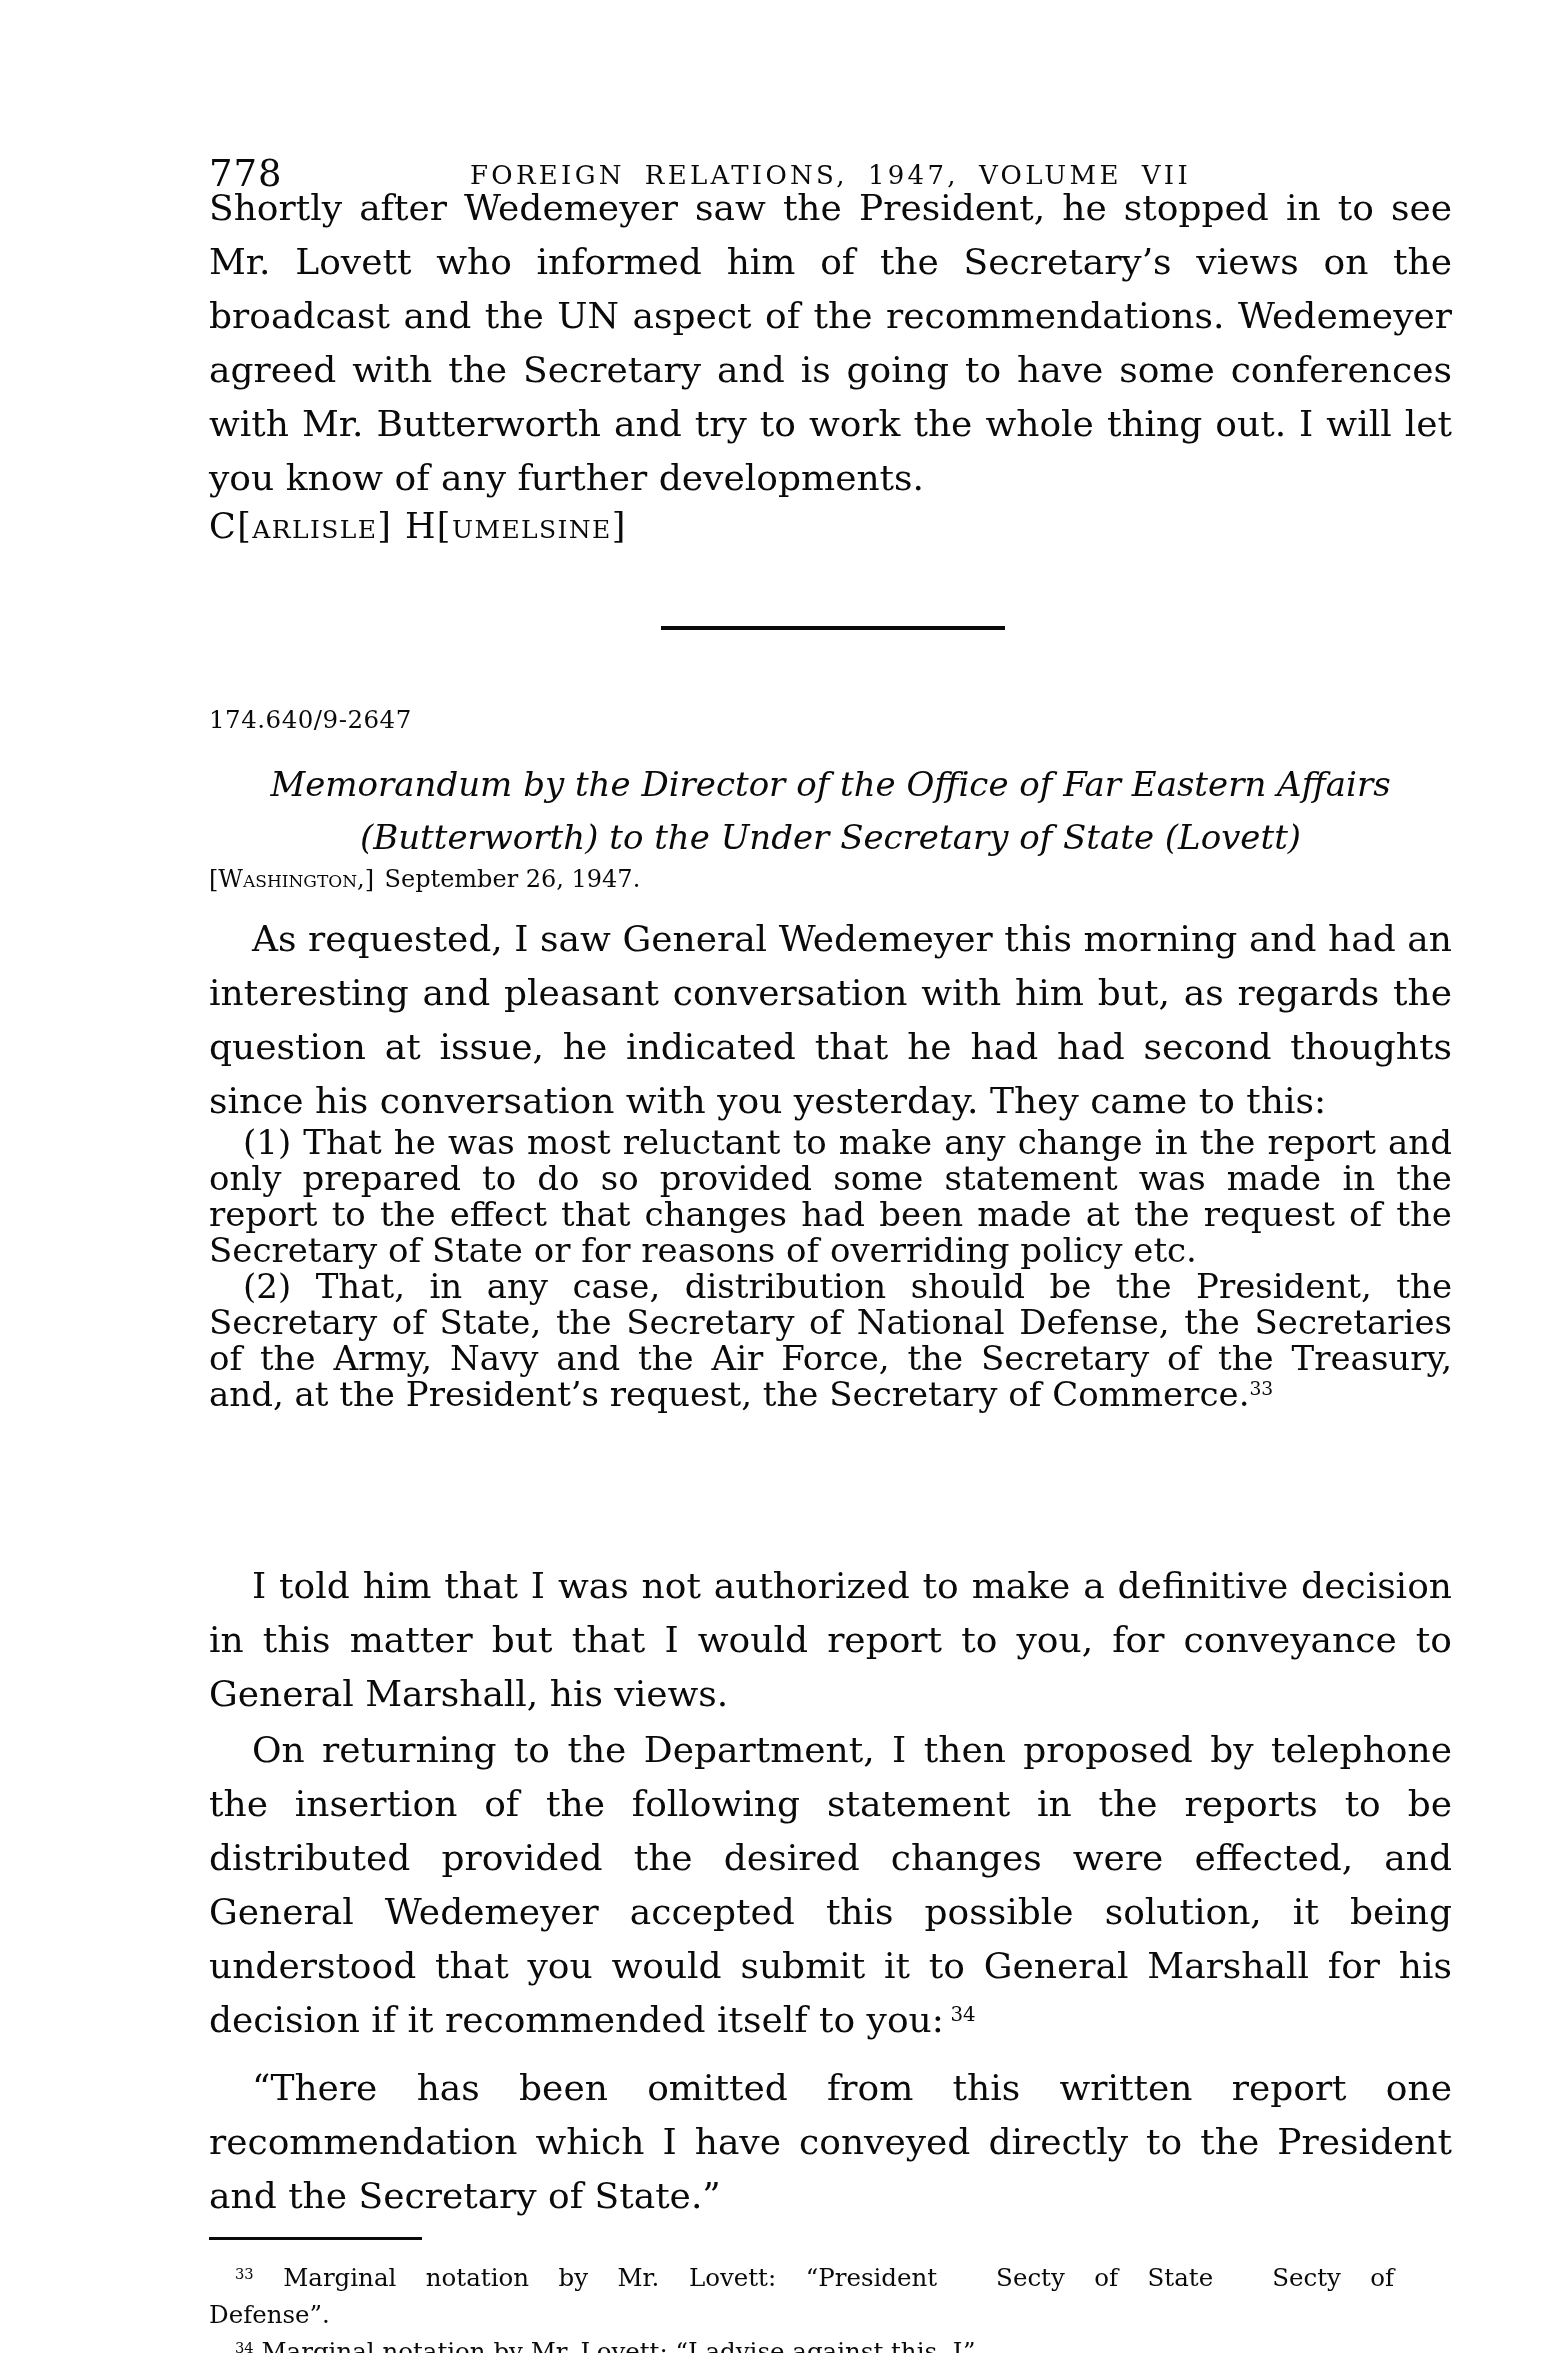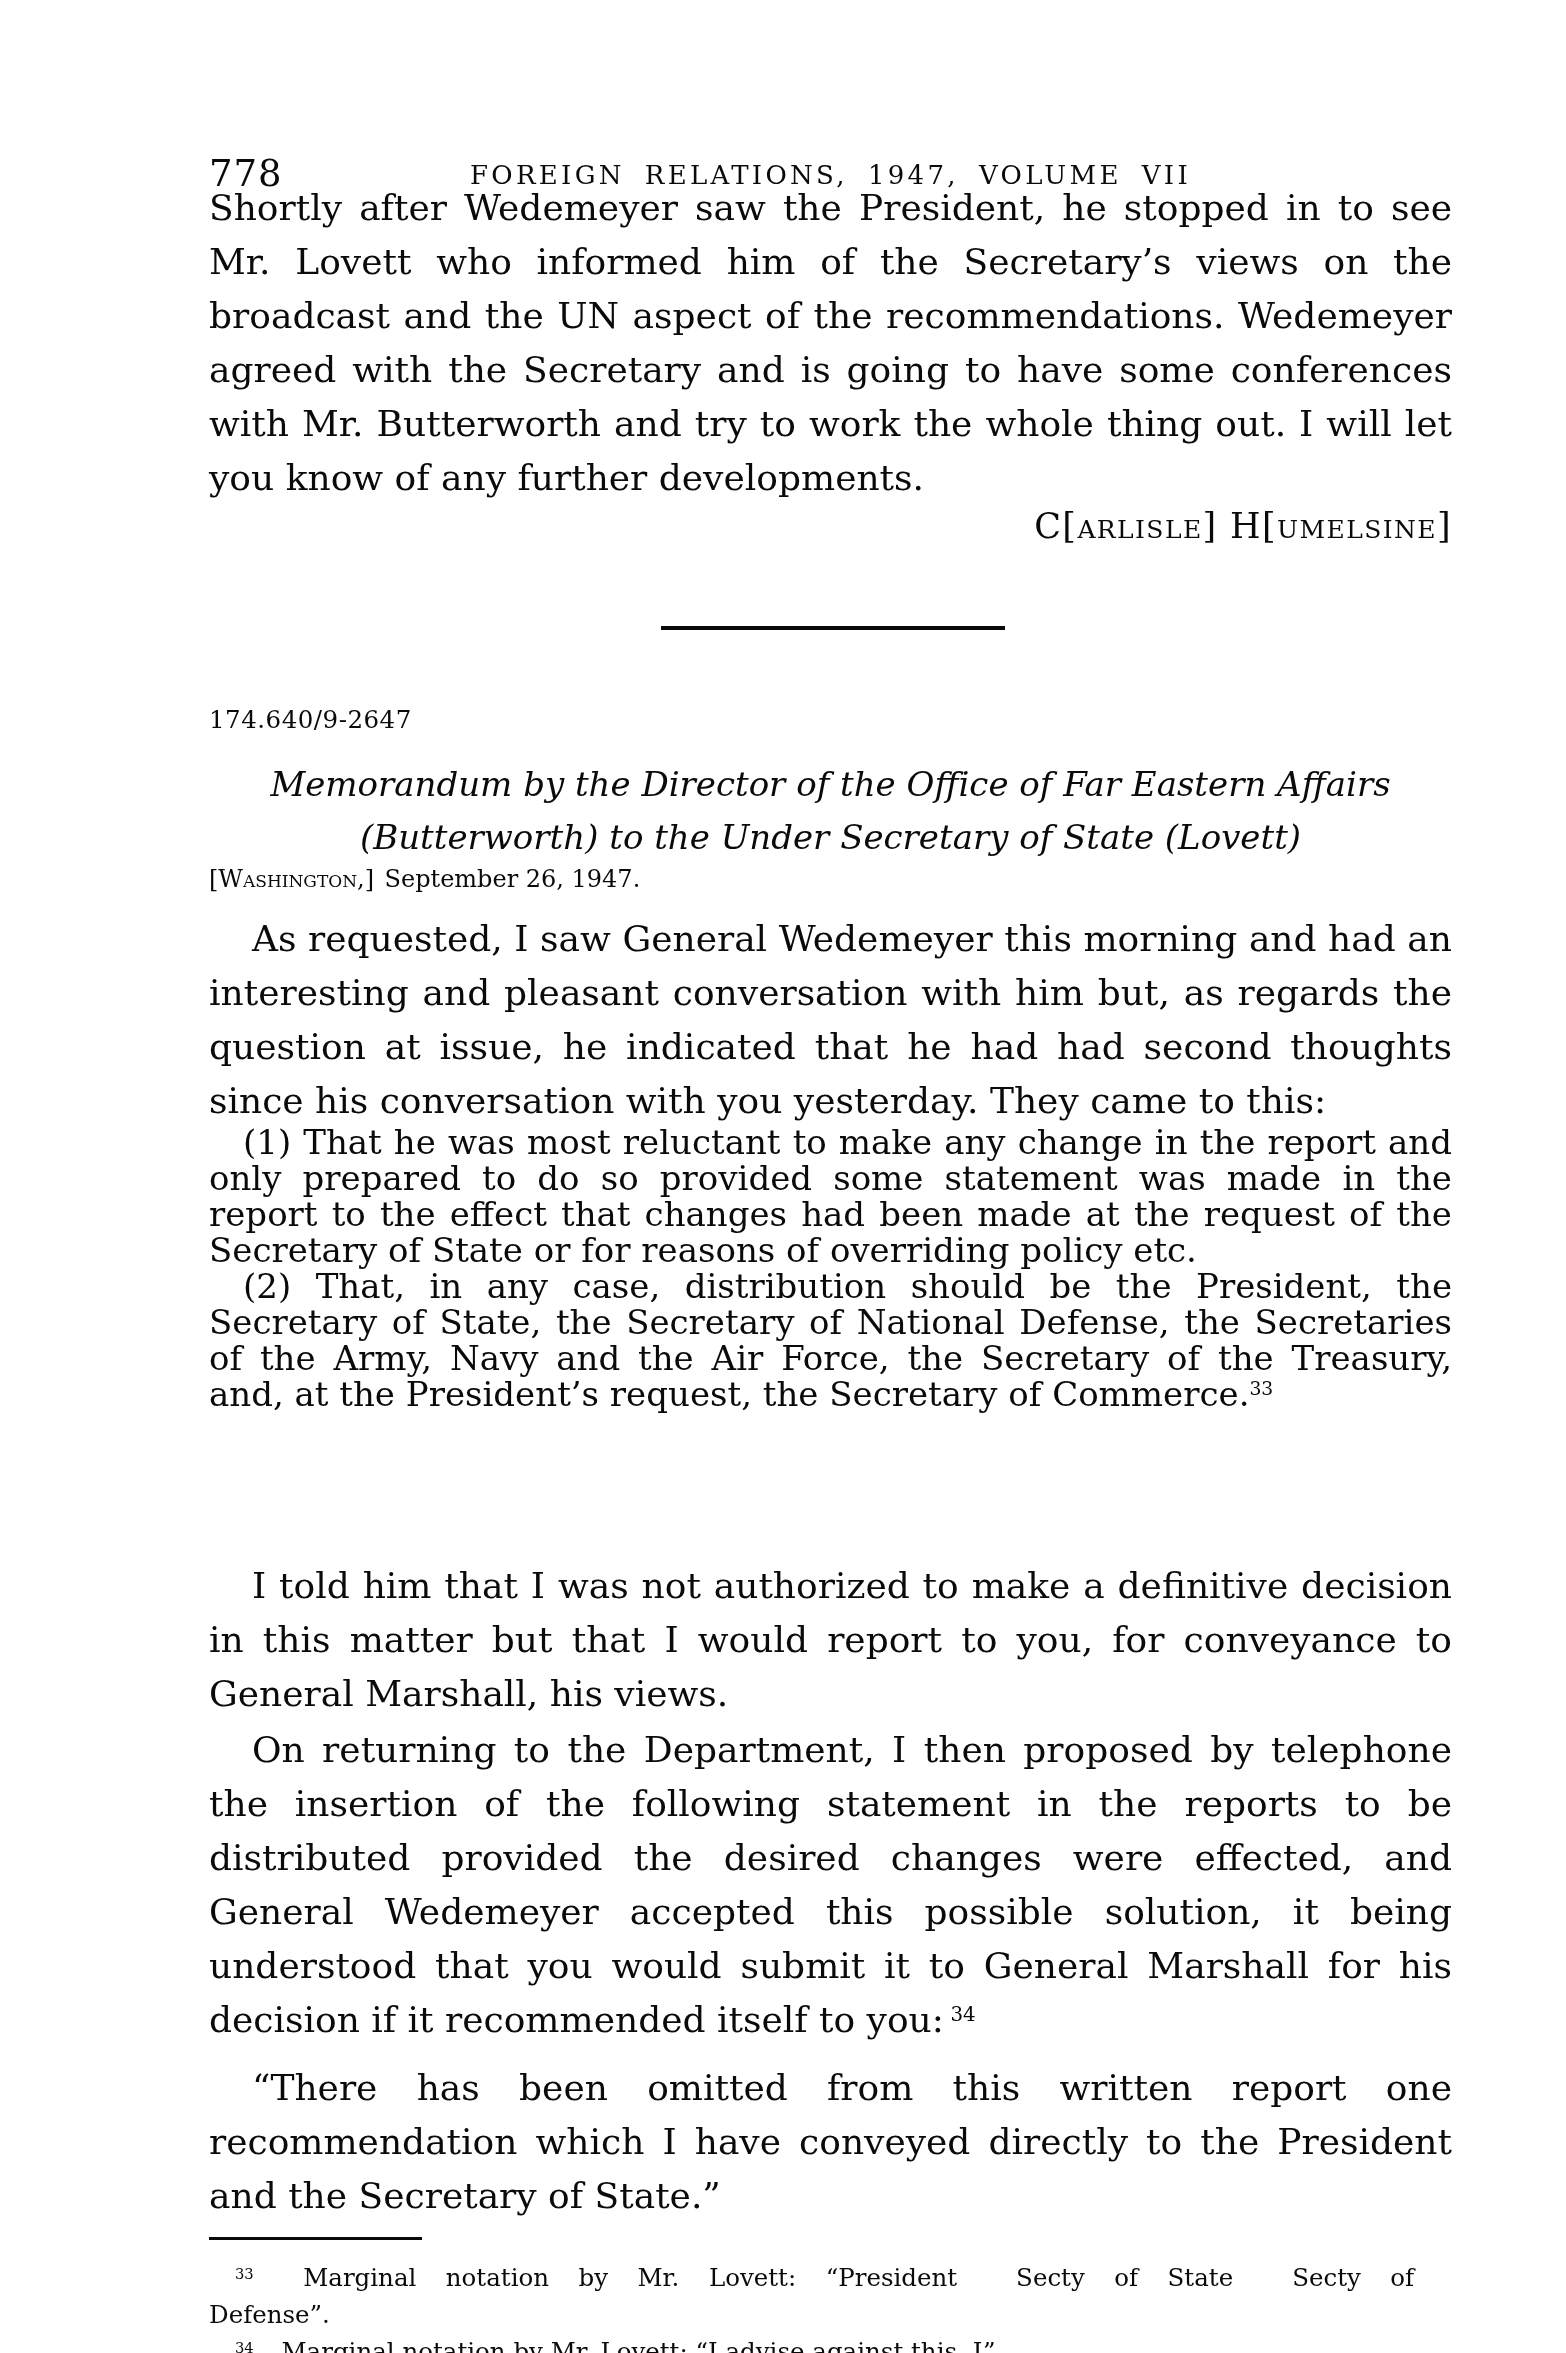--- a/index.html
+++ b/index.html
@@ -38,21 +38,20 @@
     line-height: 54px;
     text-align: justify;
     margin: 0;
   }
   .indent { text-indent: 43px; }
 
   .para1 { top: 181px; }
 
   .signature {
     top: 505px;
-    text-align: right;
     font-size: 35px;
     line-height: 42px;
     letter-spacing: 1.4px;
   }
   .smallcaps { font-variant: small-caps; }
 
   .center-rule {
     top: 626px; left: 661px;
     width: 344px; height: 4.2px;
     background: #0a0a0a;
@@ -113,21 +112,21 @@
     background: #0a0a0a;
   }
 
   .footnotes { top: 2259px; }
   .footnote {
     font-size: 24.5px;
     line-height: 37px;
     margin: 0;
     text-indent: 26px;
   }
-  .footnote .fn-line { white-space: pre-wrap; margin-left: 20px; }
+  .footnote .fn-line { white-space: pre-wrap; }
   .footnote .fn-wide { word-spacing: 21.7px; }
   .footnote .fn-cont { white-space: pre-wrap; }
   sup.fnmark {
     font-size: 60%;
     line-height: 0;
     vertical-align: 1.9px;
     position: relative;
     top: -5.6px;
   }
 </style>

